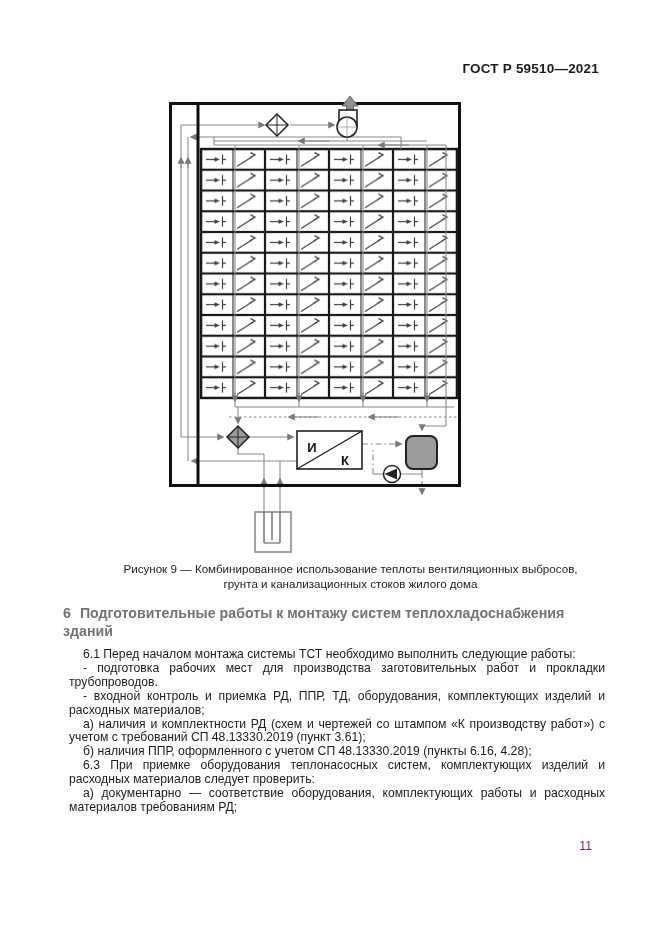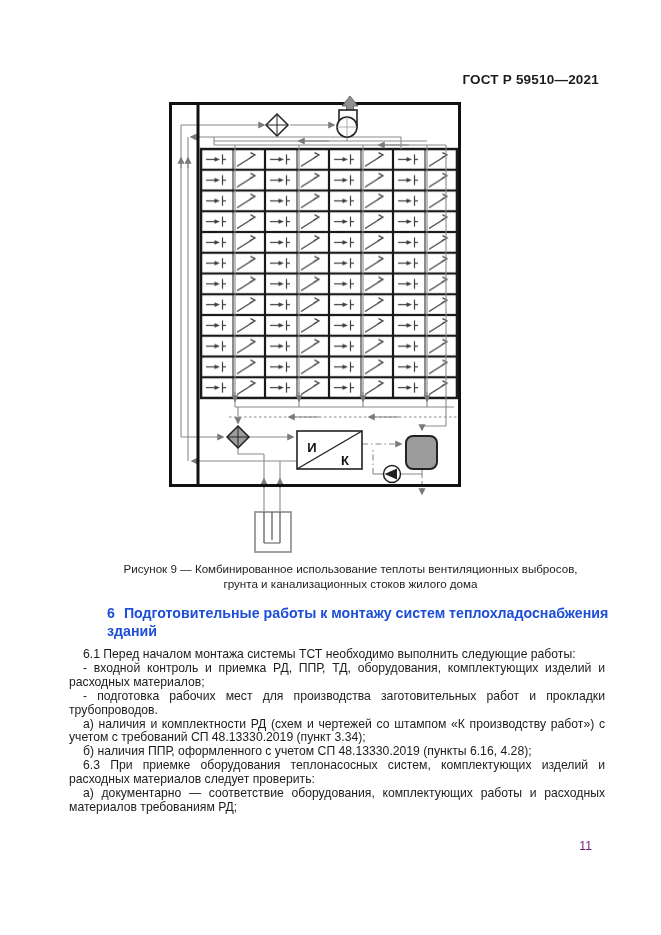--- a/index.html
+++ b/index.html
@@ -6,31 +6,31 @@
   .page{
     position:relative;
     width:661px;height:935px;
     background:#ffffff;
     font-family:"Liberation Sans","DejaVu Sans",sans-serif;
     color:#1c1c1c;
     overflow:hidden;
     margin:0 auto;
   }
   .doc-number{
-    position:absolute;top:72px;right:62px;
+    position:absolute;top:61px;right:62px;
     font-size:13.5px;font-weight:bold;letter-spacing:.2px;
   }
   .figure-wrap{position:absolute;left:169px;top:96px;width:292px;height:462px;}
   .figure-caption{
     position:absolute;top:561px;left:0;width:661px;
     text-align:center;font-size:11.6px;line-height:15px;color:#222;margin-left:20px;
   }
   .section-heading{
     position:absolute;left:63px;top:604px;width:548px;
-    font-size:14.2px;font-weight:bold;line-height:18px;color:#1d4ed8;margin-left:44px;
+    font-size:14.2px;font-weight:bold;line-height:18px;color:#737373;
   }
   .section-heading .num{margin-right:9px;}
   .body-text{
     position:absolute;left:69px;top:648px;width:536px;
     font-size:12.2px;line-height:13.9px;text-align:justify;color:#1c1c1c;
   }
   .body-text p{margin:0;text-indent:14px;}
   .page-number{
     position:absolute;top:839px;right:69px;
     font-size:12.2px;color:#701a75;
@@ -159,23 +159,23 @@
     <div>Рисунок 9 — Комбинированное использование теплоты вентиляционных выбросов,</div>
     <div>грунта и канализационных стоков жилого дома</div>
   </div>
 
   <div class="section-heading">
     <span class="num">6</span><span>Подготовительные работы к монтажу систем теплохладоснабжения зданий</span>
   </div>
 
   <div class="body-text">
     <p>6.1 Перед началом монтажа системы ТСТ необходимо выполнить следующие работы:</p>
+    <p>- подготовка рабочих мест для производства заготовительных работ и прокладки трубопроводов.</p>
     <p>- входной контроль и приемка РД, ППР, ТД, оборудования, комплектующих изделий и расходных материалов;</p>
-    <p>- подготовка рабочих мест для производства заготовительных работ и прокладки трубопроводов.</p>
-    <p>а) наличия и комплектности РД (схем и чертежей со штампом «К производству работ») с учетом с требований СП 48.13330.2019 (пункт 3.34);</p>
+    <p>а) наличия и комплектности РД (схем и чертежей со штампом «К производству работ») с учетом с требований СП 48.13330.2019 (пункт 3.61);</p>
     <p>б) наличия ППР, оформленного с учетом СП 48.13330.2019 (пункты 6.16, 4.28);</p>
     <p>6.3 При приемке оборудования теплонасосных систем, комплектующих изделий и расходных материалов следует проверить:</p>
     <p>а) документарно — соответствие оборудования, комплектующих работы и расходных материалов требованиям РД;</p>
   </div>
 
   <div class="page-number">11</div>
 
 </div>
 
 </body></html>

